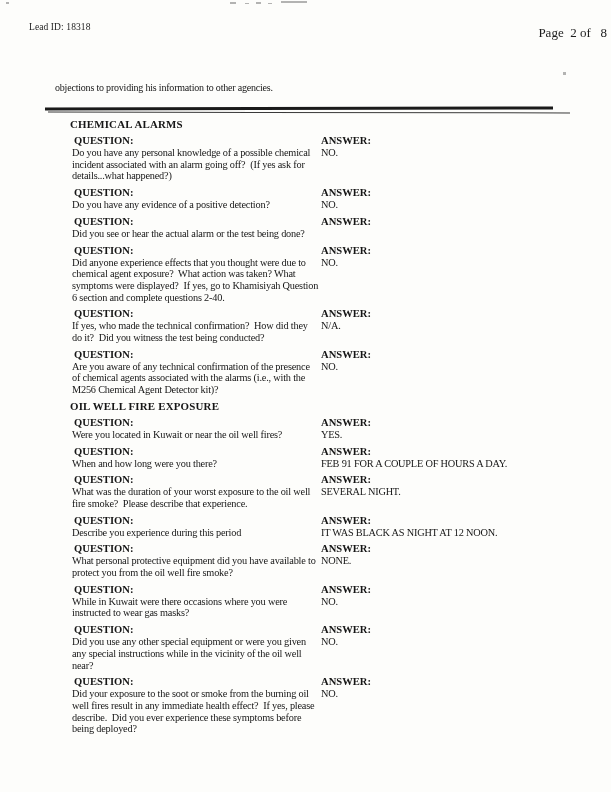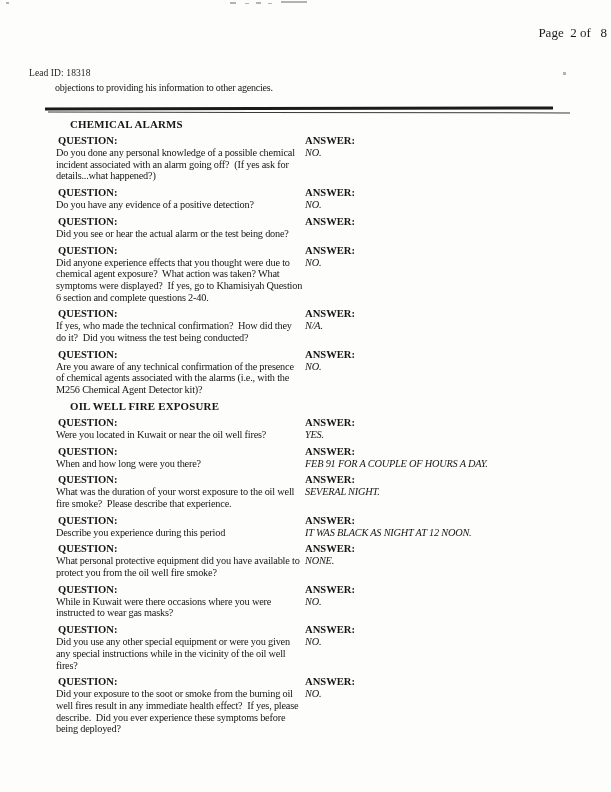--- a/index.html
+++ b/index.html
@@ -9,21 +9,21 @@
     margin:0 auto;
     background:#fdfdfb;
     color:#161616;
     font-family:"Liberation Serif","DejaVu Serif",serif;
     overflow:hidden;
   }
 
   
   .lead-id {
     position:absolute; left:29px; top:22px;
-    font-size:9.5px; letter-spacing:0.1px; color:#1c1c1c;margin-top:46px;
+    font-size:9.5px; letter-spacing:0.1px; color:#1c1c1c;
   }
   .page-indicator {
     position:absolute; right:4px; top:25px;
     font-size:13px; white-space:pre; color:#1c1c1c;
   }
 
   
   .intro-line {
     position:absolute; left:55px; top:82px;
     font-size:10px; letter-spacing:-0.2px;
@@ -49,34 +49,34 @@
     position:absolute; left:53px; top:116px; right:20px;
   }
   .section-heading {
     font-size:10.9px; font-weight:bold; letter-spacing:0.2px;
     margin:2px 0 4px 17px;
   }
   .qa {
     display:grid;
     grid-template-columns:250px 1fr;
     column-gap:0;
-    margin:0 0 4px 0;
+    margin:0 0 4px 16px;
   }
   .q-col { padding-left:3px; }
   .a-col { }
   .qa-label {
     font-size:10.6px; font-weight:bold;
     line-height:13px; padding-left:2px;
   }
   .q-text, .a-text {
     font-size:10.3px; line-height:11.7px;
     letter-spacing:-0.2px;
     white-space:pre-wrap;
   }
-  .a-text { padding-left:2px;font-style:italic; }
+  .a-text { padding-left:2px; }
 </style>
 </head>
 <body>
 
 <div class="page">
 
   <div class="artifact" style="left:6px;top:2px;width:3px;height:2px;"></div>
   <div class="artifact" style="left:230px;top:2px;width:6px;height:2px;"></div>
   <div class="artifact" style="left:245px;top:3px;width:4px;height:1px;"></div>
   <div class="artifact" style="left:256px;top:2px;width:5px;height:2px;"></div>
@@ -92,21 +92,21 @@
   <div class="rule-thick"></div>
   <div class="rule-thin"></div>
 
   <div class="content">
 
     <div class="section-heading">CHEMICAL ALARMS</div>
 
     <div class="qa">
       <div class="q-col">
           <div class="qa-label">QUESTION:</div>
-        <div class="q-text">Do you done any personal knowledge of a possible chemical incident associated with an alarm going off?  (If yes ask for details...what happened?)</div>
+        <div class="q-text">Do you have any personal knowledge of a possible chemical incident associated with an alarm going off?  (If yes ask for details...what happened?)</div>
         </div>
       <div class="a-col">
           <div class="qa-label">ANSWER:</div>
         <div class="a-text">NO.</div>
         </div>
     </div>
 
     <div class="qa">
       <div class="q-col">
           <div class="qa-label">QUESTION:</div>
@@ -226,21 +226,21 @@
         </div>
       <div class="a-col">
           <div class="qa-label">ANSWER:</div>
         <div class="a-text">NO.</div>
         </div>
     </div>
 
     <div class="qa">
       <div class="q-col">
           <div class="qa-label">QUESTION:</div>
-        <div class="q-text">Did you use any other special equipment or were you given any special instructions while in the vicinity of the oil well fires?</div>
+        <div class="q-text">Did you use any other special equipment or were you given any special instructions while in the vicinity of the oil well near?</div>
         </div>
       <div class="a-col">
           <div class="qa-label">ANSWER:</div>
         <div class="a-text">NO.</div>
         </div>
     </div>
 
     <div class="qa">
       <div class="q-col">
           <div class="qa-label">QUESTION:</div>

